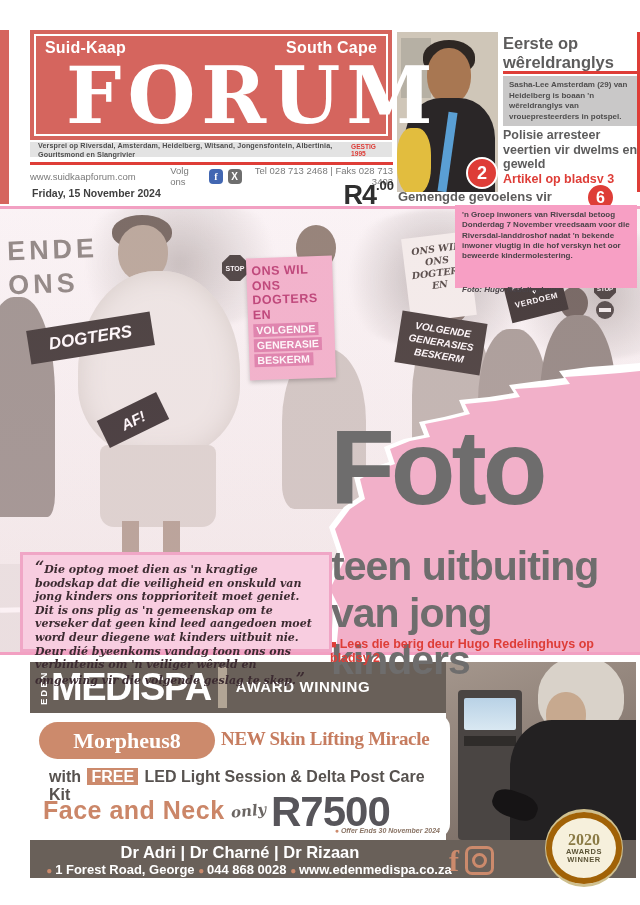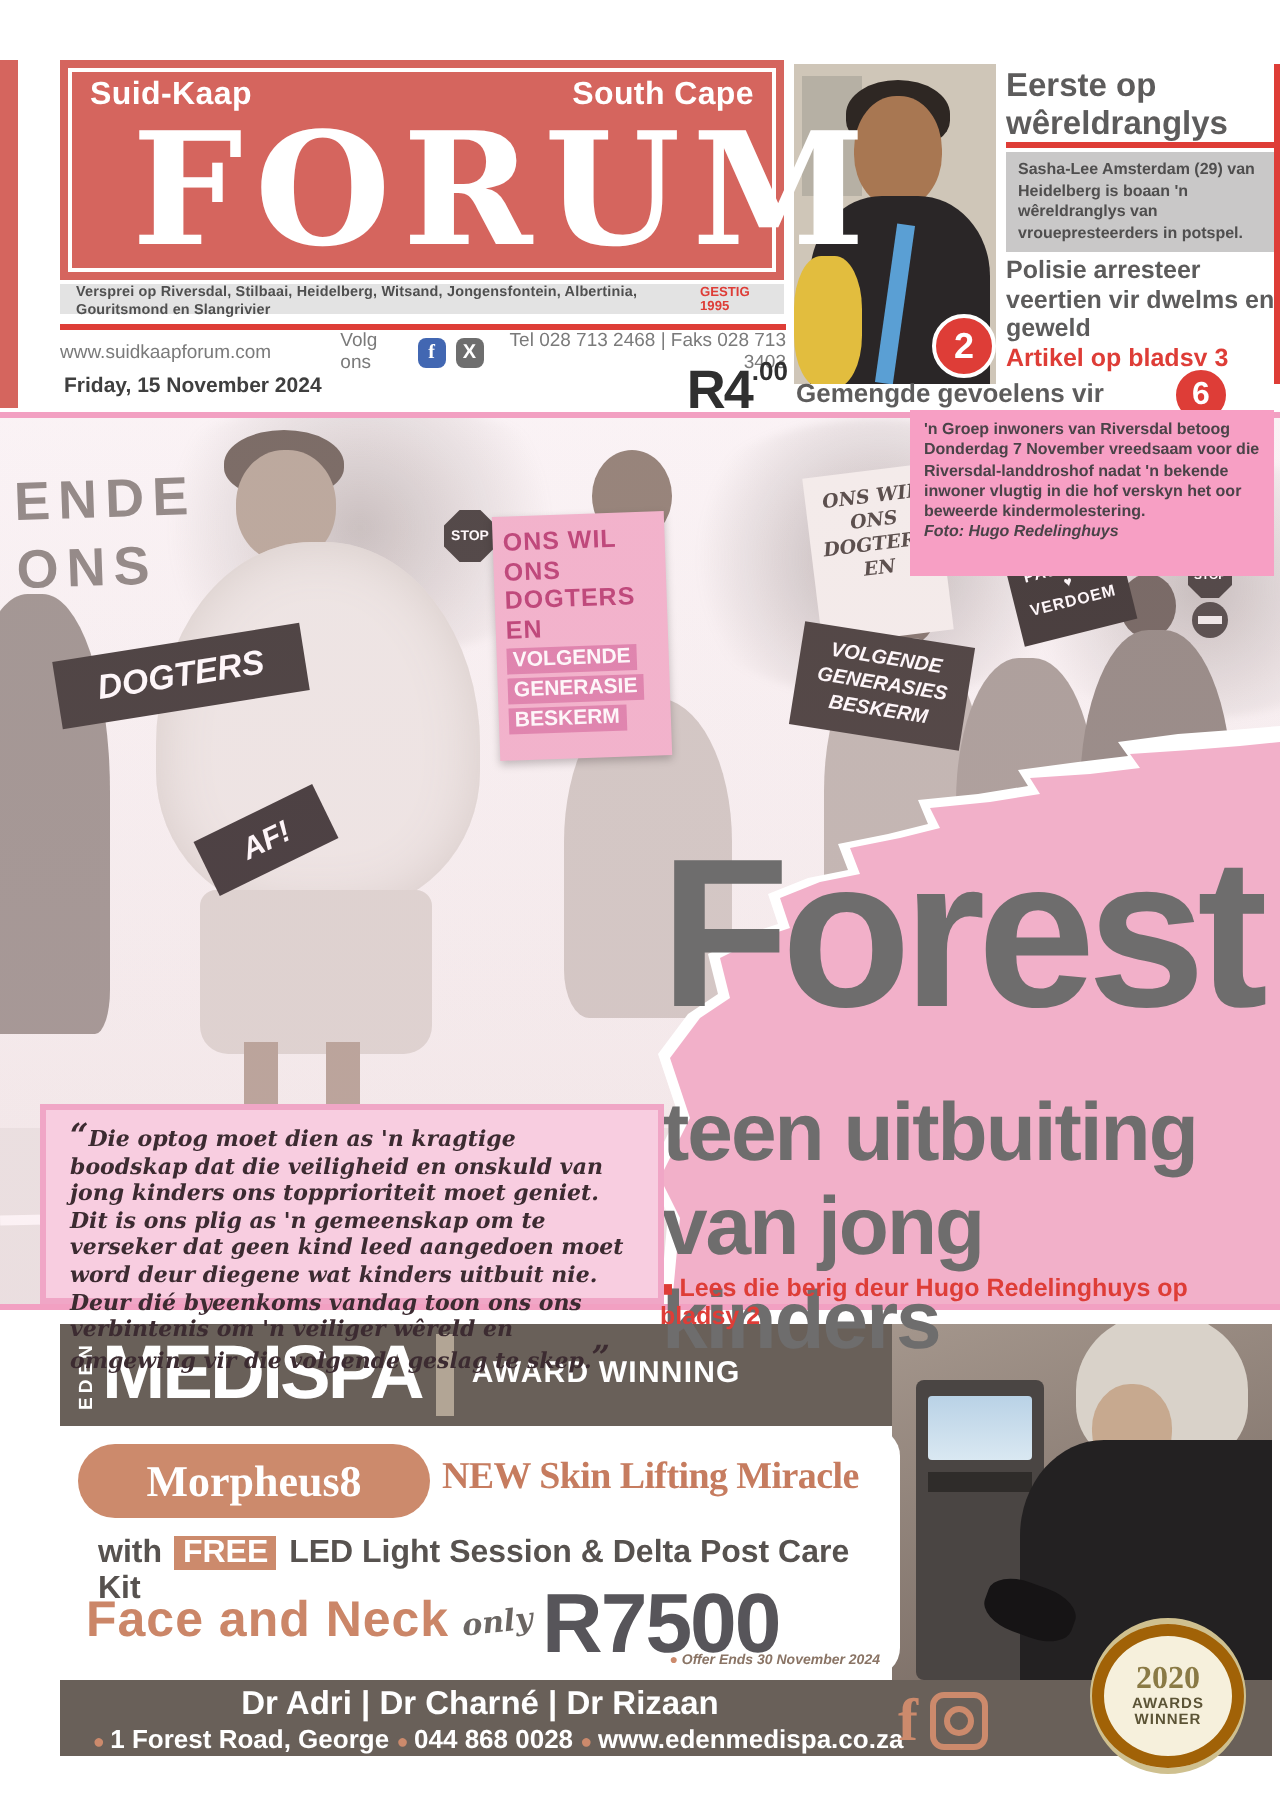--- a/index.html
+++ b/index.html
@@ -113,21 +113,21 @@
      color:#fff;font-weight:bold;font-size:8px;line-height:11px;text-align:center;padding-top:7px;letter-spacing:.5px;}
   .s-farright .heart{color:#fff;font-size:7px;line-height:6px;}
   
   .torn{left:0;top:209px;width:640px;height:443px;z-index:3;pointer-events:none;}
   .photo-wash{left:0;top:209px;width:640px;height:443px;z-index:2;pointer-events:none;
      background:linear-gradient(rgba(243,176,201,.10),rgba(243,176,201,.16));}
 
   
   .caption-box{left:455px;top:205px;width:182px;height:83px;background:#f79fc4;z-index:5;
      box-sizing:border-box;padding:5px 7px;color:#4a4348;font-size:8px;font-weight:bold;line-height:10.3px;}
-  .caption-credit{font-style:italic;}
+  .caption-credit{font-style:italic;margin-top:24px;}
 
   
   .hl-main{left:330px;top:414px;width:310px;color:#6e6d6d;font-weight:bold;font-size:106px;line-height:106px;
      letter-spacing:-4px;z-index:6;}
   .hl-sub1{left:331px;top:543px;color:#6e6d6d;font-weight:bold;font-size:41px;letter-spacing:-1px;z-index:6;}
   .hl-sub2{left:331px;top:590px;color:#6e6d6d;font-weight:bold;font-size:41px;letter-spacing:-1px;z-index:6;}
   .read-more{left:330px;top:637px;width:306px;text-align:left;color:#de3d37;font-weight:bold;font-size:12.5px;z-index:6;}
   .read-more .sq::before{content:"■ ";font-size:11px;}
 
   
@@ -185,21 +185,21 @@
 
 <div class="page">
 
   <div class="abs left-strip"></div>
   <div class="abs masthead">
     <div class="abs ed-label ed-left">Suid-Kaap</div>
     <div class="abs ed-label ed-right">South Cape</div>
     <div class="abs forum-title">FORUM</div>
   </div>
   <div class="abs tagline-bar">
-    <span class="tagline">Versprei op Riversdal, Stilbaai, Heidelberg, Witsand, Jongensfontein, Albertinia, Gouritsmond en Slangrivier</span>
+    <span class="tagline">Versprei op Riversdal, Amsterdam, Heidelberg, Witsand, Jongensfontein, Albertinia, Gouritsmond en Slangrivier</span>
     <span class="gestig">GESTIG 1995</span>
   </div>
   <div class="abs red-rule"></div>
   <div class="abs contact-row">
     <span class="site">www.suidkaapforum.com</span>
     <span class="follow-wrap">
       <span class="follow">Volg ons</span>
       <span class="soc fb">f</span>
       <span class="soc xx">X</span>
     </span>
@@ -296,21 +296,21 @@
   <svg class="abs torn" viewBox="0 0 640 443" xmlns="http://www.w3.org/2000/svg">
     <polygon fill="#ffffff" points="330,443 334,398 324,378 339,348 329,318 344,298 359,288 354,268 374,258 389,253 384,238 404,230 424,226 419,213 444,208 464,203 459,191 489,188 514,184 509,176 539,172 564,169 559,162 589,158 616,156 640,154 640,443"></polygon>
     <polygon fill="#f2b0c9" points="336,443 340,400 330,380 345,350 335,320 350,300 365,290 360,270 380,260 395,255 390,240 410,232 430,228 425,215 450,210 470,205 465,195 495,192 520,188 515,180 545,178 570,175 565,168 595,166 620,164 640,162 640,443"></polygon>
   </svg>
 
   <div class="abs caption-box">
     <span>'n Groep inwoners van Riversdal betoog Donderdag 7 November vreedsaam voor die Riversdal-landdroshof nadat 'n bekende inwoner vlugtig in die hof verskyn het oor beweerde kindermolestering.</span>
     <div class="caption-credit">Foto: Hugo Redelinghuys</div>
   </div>
 
-  <div class="abs hl-main">Forest</div>
+  <div class="abs hl-main">Foto</div>
   <div class="abs hl-sub1">teen uitbuiting</div>
   <div class="abs hl-sub2">van jong kinders</div>
   <div class="abs read-more"><span class="sq"></span><span>Lees die berig deur Hugo Redelinghuys op bladsy 2</span></div>
 
   <div class="abs quote-box">
     <span class="qm">“</span><span>Die optog moet dien as 'n kragtige boodskap dat die veiligheid en onskuld van jong kinders ons topprioriteit moet geniet. Dit is ons plig as 'n gemeenskap om te verseker dat geen kind leed aangedoen moet word deur diegene wat kinders uitbuit nie. Deur dié byeenkoms vandag toon ons ons verbintenis om 'n veiliger wêreld en omgewing vir die volgende geslag te skep.</span><span class="qm">”</span>
   </div>
   <div class="abs photo-border-bottom"></div>
 
   <div class="abs ad-footer">

